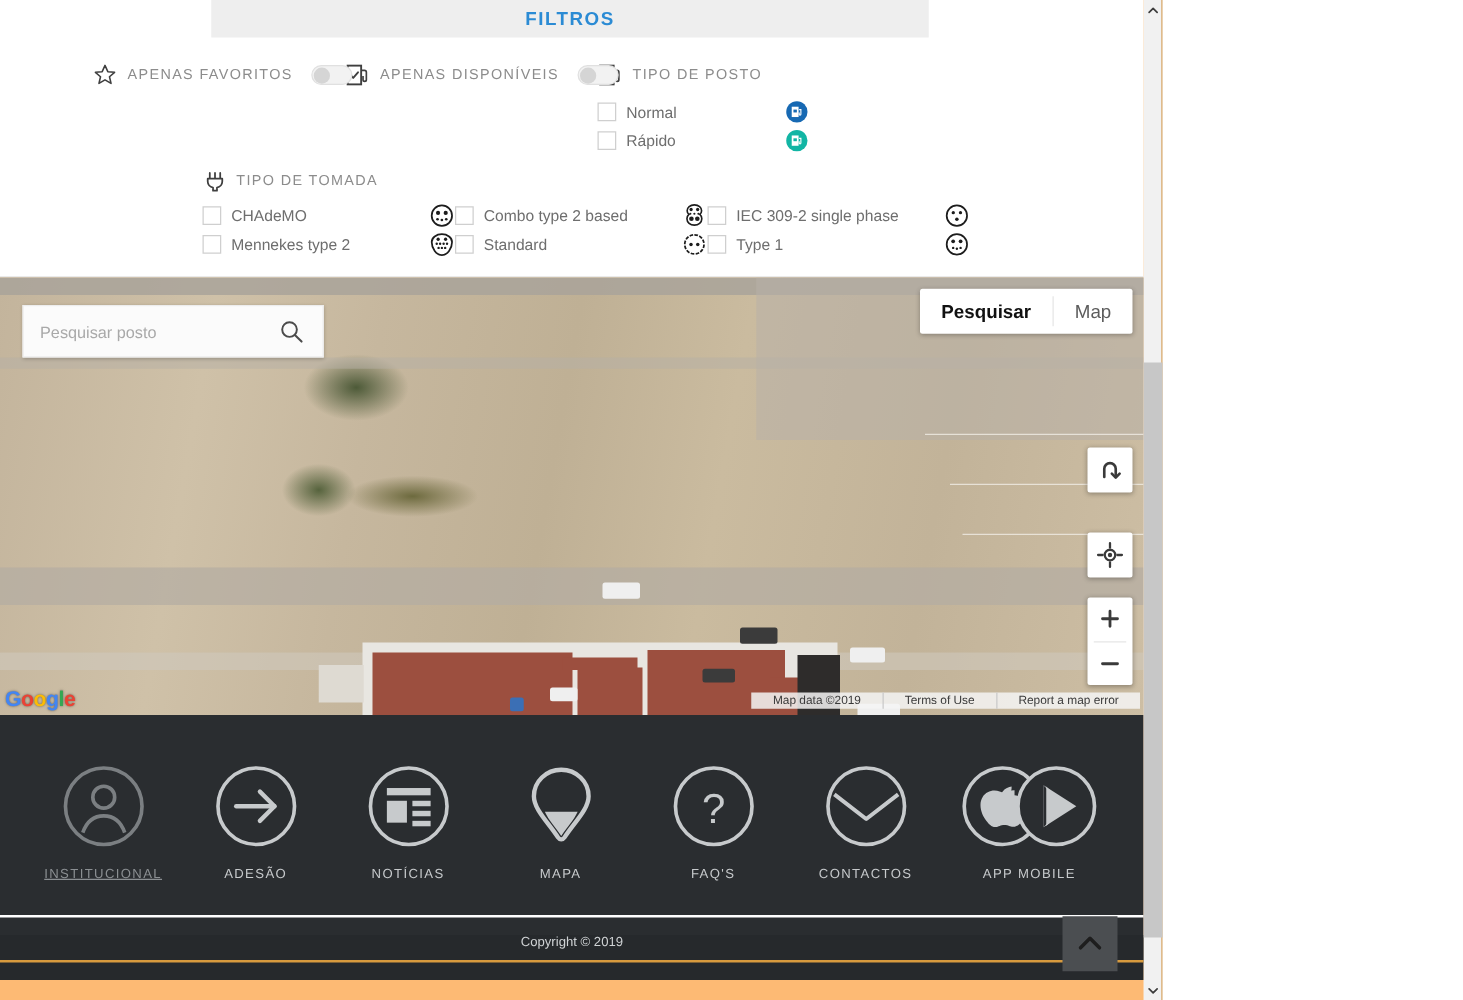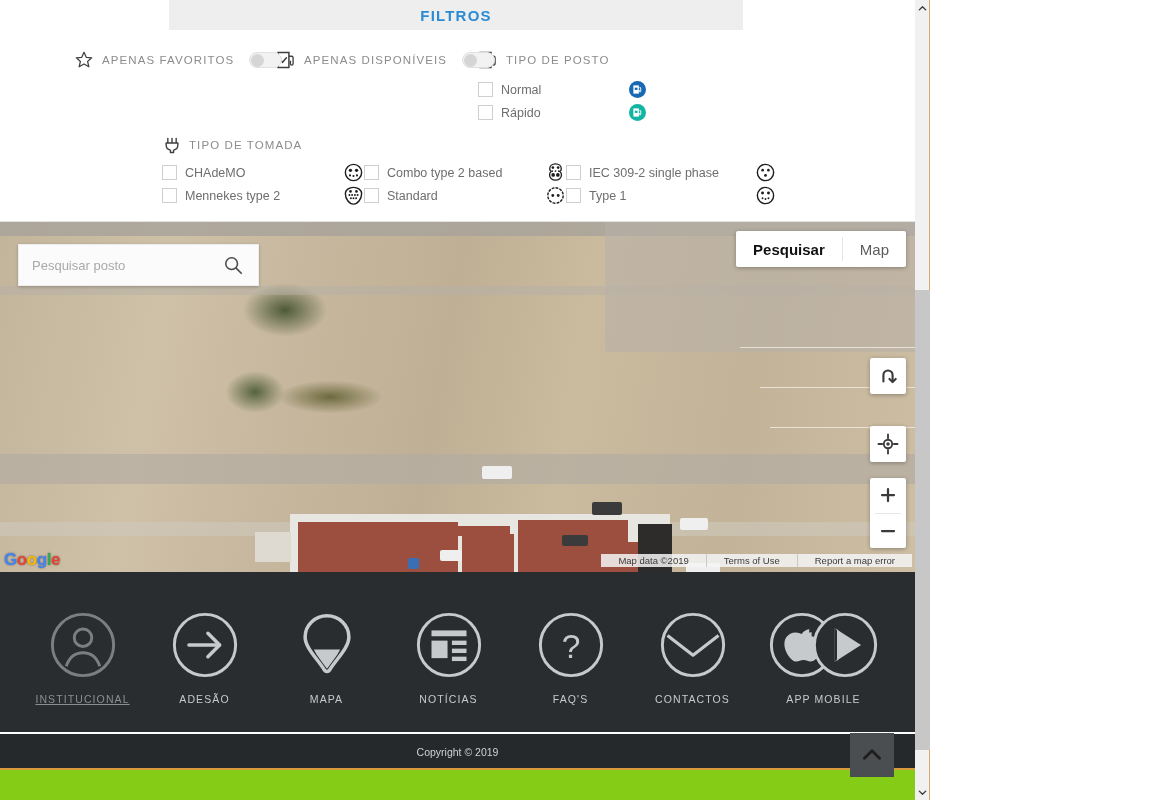--- a/index.html
+++ b/index.html
@@ -13,21 +13,21 @@
   
   #page {
     position: relative;
     width: 1170px; height: 800px;
     background: #ffffff;
   }
   #content {
     position: absolute;
     left: 0; top: 0;
     width: 915px; height: 800px;
-    background: #84cc16;
+    background: #fdba74;
     overflow: hidden;
   }
 
   
   .filters-wrap { width: 915px; background: #ffffff; }
   .filters-title-bar {
     margin-left: 169px;
     width: 574px;
     height: 30px;
     background: #eeeeee;
@@ -271,24 +271,24 @@
     color: #c7cacc;
     white-space: nowrap;
   }
   .fitem.dim .flabel { color: #8b8f92; text-decoration: underline; }
 
   .footer-sep {
     position: absolute; left: 0; top: 160px;
     width: 915px; height: 2px; background: #ffffff;
   }
   .copy-bar {
-    position: absolute; left: 0; top: 162px;
+    position: absolute; left: 0; top: 176px;
     width: 915px; height: 36px;
     background: #26292c;
-    display: flex; align-items: center; justify-content: center;
+    display: flex; align-items: flex-start; justify-content: center;
   }
   .copy-text { color: #cfd2d4; font-size: 10.5px; }
   .orange-rule {
     position: absolute; left: 0; bottom: 0;
     width: 915px; height: 2px; background: #d79a3e;
   }
 
   .to-top {
     position: absolute;
     right: 21px; top: 733px;
@@ -614,39 +614,39 @@
               <path d="M13 24h21" stroke="#c7cacc" stroke-width="2.4" stroke-linecap="round"></path>
               <path d="M26 16l8 8-8 8" fill="none" stroke="#c7cacc" stroke-width="2.4" stroke-linecap="round" stroke-linejoin="round"></path>
             </svg>
           </div>
           <div class="flabel">ADESÃO</div>
         </div>
 
         <div class="fitem">
           <div class="circles">
             <svg width="70" height="70" viewBox="0 0 48 48">
-              <path d="M24 4c-8.3 0-15 6.5-15 14.5 0 7.3 8 14.5 13.2 22.6.9 1.4 2.7 1.4 3.6 0C31 33 39 25.8 39 18.5 39 10.5 32.3 4 24 4z" fill="none" stroke="#c7cacc" stroke-width="2.4"></path>
-              <path d="M15 27c2 4.5 6.2 9 9 13.3 2.8-4.3 7-8.8 9-13.3z" fill="#c7cacc"></path>
-            </svg>
-          </div>
-          <div class="flabel">MAPA</div>
-        </div>
-
-        <div class="fitem">
-          <div class="circles">
-            <svg width="70" height="70" viewBox="0 0 48 48">
               <circle cx="24" cy="24" r="21" fill="none" stroke="#c7cacc" stroke-width="2"></circle>
               <rect x="12" y="14" width="24" height="4" fill="#c7cacc"></rect>
               <rect x="12" y="21" width="11" height="12" fill="#c7cacc"></rect>
               <rect x="26" y="21" width="10" height="3" fill="#c7cacc"></rect>
               <rect x="26" y="26.5" width="10" height="3" fill="#c7cacc"></rect>
               <rect x="26" y="32" width="10" height="3" fill="#c7cacc"></rect>
             </svg>
           </div>
           <div class="flabel">NOTÍCIAS</div>
+        </div>
+
+        <div class="fitem">
+          <div class="circles">
+            <svg width="70" height="70" viewBox="0 0 48 48">
+              <path d="M24 4c-8.3 0-15 6.5-15 14.5 0 7.3 8 14.5 13.2 22.6.9 1.4 2.7 1.4 3.6 0C31 33 39 25.8 39 18.5 39 10.5 32.3 4 24 4z" fill="none" stroke="#c7cacc" stroke-width="2.4"></path>
+              <path d="M15 27c2 4.5 6.2 9 9 13.3 2.8-4.3 7-8.8 9-13.3z" fill="#c7cacc"></path>
+            </svg>
+          </div>
+          <div class="flabel">MAPA</div>
         </div>
 
         <div class="fitem">
           <div class="circles">
             <svg width="70" height="70" viewBox="0 0 48 48">
               <circle cx="24" cy="24" r="21" fill="none" stroke="#c7cacc" stroke-width="2"></circle>
               <text x="24" y="33" text-anchor="middle" font-family="Liberation Sans, sans-serif" font-size="23" fill="#c7cacc">?</text>
             </svg>
           </div>
           <div class="flabel">FAQ'S</div>

